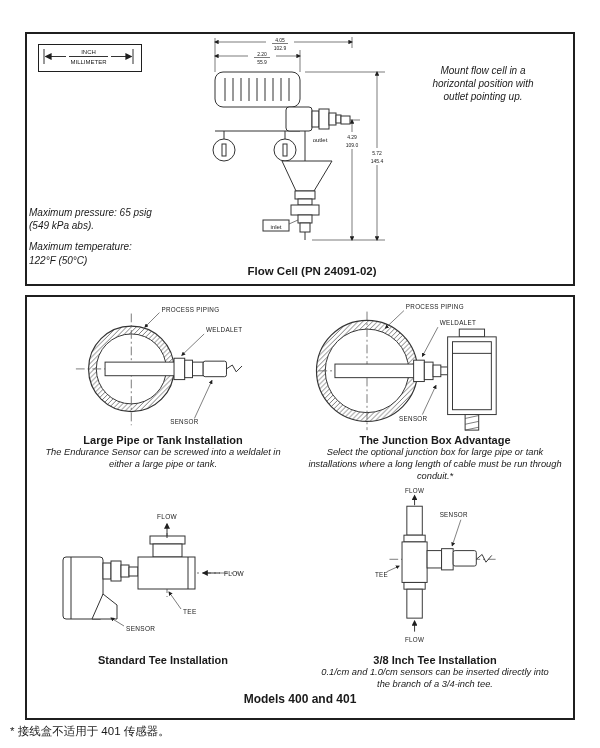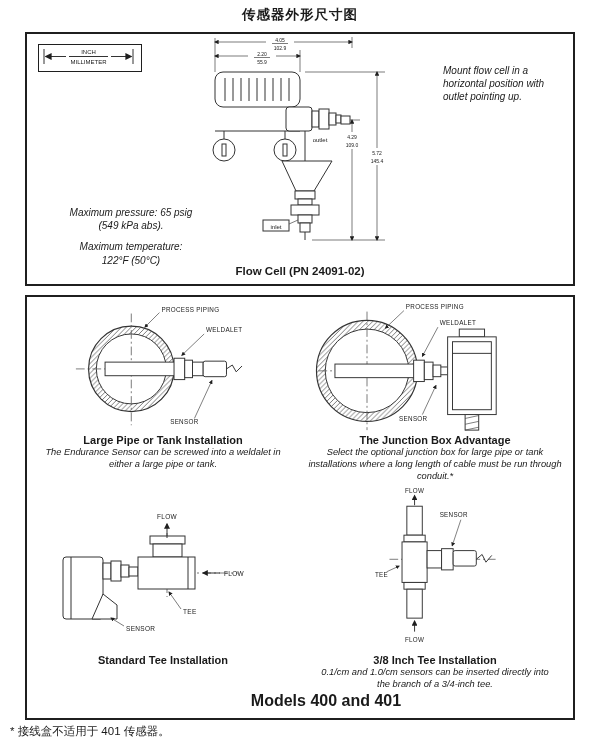--- a/index.html
+++ b/index.html
@@ -5,45 +5,44 @@
   html,body{margin:0;padding:0;background:#ffffff;}
   .page{position:relative;width:600px;height:748px;background:#fff;
         font-family:"Liberation Sans",sans-serif;color:#1a1a1a;overflow:hidden;}
   .title{position:absolute;top:6px;left:0;width:100%;text-align:center;
          font-size:13.5px;font-weight:bold;letter-spacing:1px;}
   .box{position:absolute;border:2px solid #1f1f1f;background:#fff;}
   #box1{left:25px;top:32px;width:546px;height:250px;}
   #box2{left:25px;top:295px;width:546px;height:421px;}
   .abs{position:absolute;}
   .legend{left:11px;top:10px;width:102px;height:26px;border:1.5px solid #1f1f1f;}
-  .note{font-style:italic;font-size:10px;line-height:1.32;text-align:center;}
+  .note{font-style:italic;font-size:10px;line-height:1.32;text-align:left;}
   .noteL{left:2px;top:172px;width:204px;}
-  .noteR{left:416px;width:120px;text-align:left;}
+  .noteR{left:396px;width:120px;text-align:center;}
   .cap{font-weight:bold;text-align:center;font-size:11px;}
   .desc{font-style:italic;text-align:center;font-size:9.3px;line-height:1.28;margin-top:1px;}
-  .fc-caption{left:0;top:231px;width:100%;text-align:center;font-weight:bold;font-size:11.5px;}
-  .models{left:0;top:395px;width:100%;text-align:center;font-weight:bold;font-size:16px;padding-left:26px;}
+  .fc-caption{left:0;top:231px;width:100%;text-align:center;font-weight:bold;font-size:11.5px;padding-left:12px;}
+  .models{left:0;top:395px;width:100%;text-align:center;font-weight:bold;font-size:12px;}
   .footnote{position:absolute;left:10px;top:724px;font-size:11.5px;}
   .capblock{position:absolute;}
   svg{display:block;}
   svg text{fill:#1a1a1a;font-family:"Liberation Sans",sans-serif;}
   .lbl{font-size:6.5px;letter-spacing:.3px;}
   .dim{font-size:5px;}
   .sm{font-size:6px;}
   .ln{stroke:#333;fill:none;stroke-width:1;}
   .thin{stroke:#444;fill:none;stroke-width:.7;}
   .cl{stroke:#555;fill:none;stroke-width:.8;stroke-dasharray:9 3 2 3;}
   .wh{fill:#fff;stroke:#333;stroke-width:1;}
 </style>
 </head>
 <body>
 
 <div class="page">
 
-  <div class="title">传感器外形尺寸图</div>
 
   <div class="box" id="box1">
 
     <div class="abs legend">
       <svg width="99" height="23" viewBox="0 0 99 23">
         <defs>
           <marker id="arL" viewBox="0 0 10 10" refX="8" refY="5" markerWidth="7" markerHeight="7" orient="auto-start-reverse">
             <path d="M0 0L10 5L0 10z" fill="#1f1f1f"></path>
           </marker>
         </defs>

